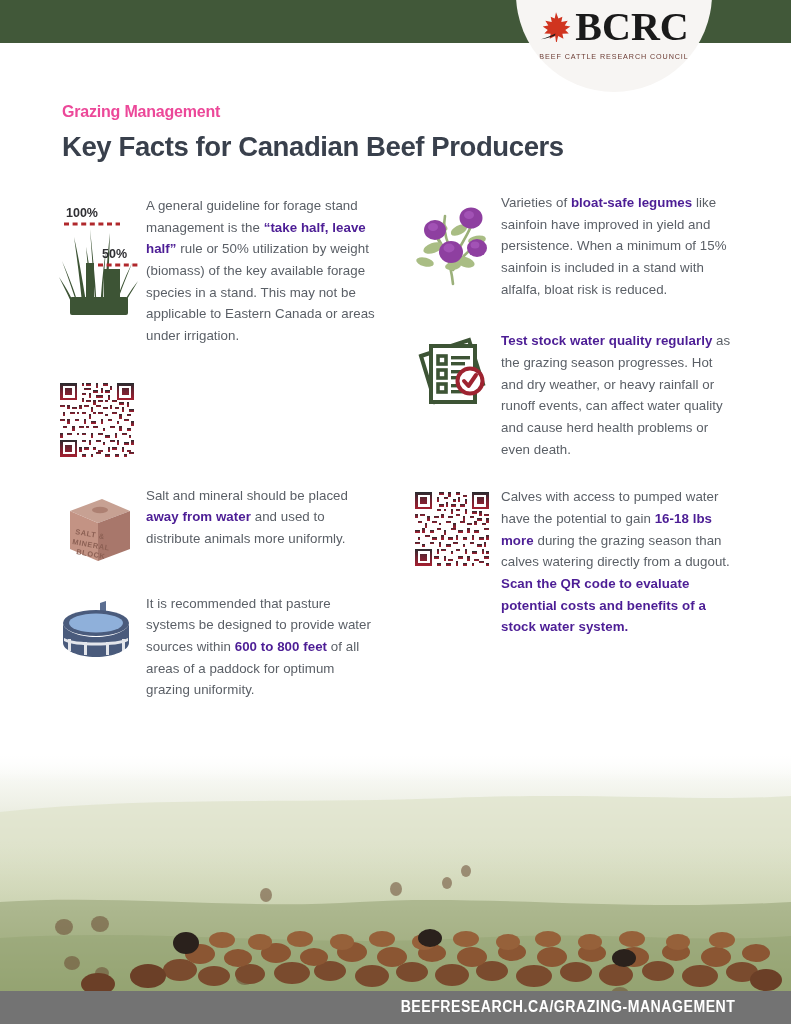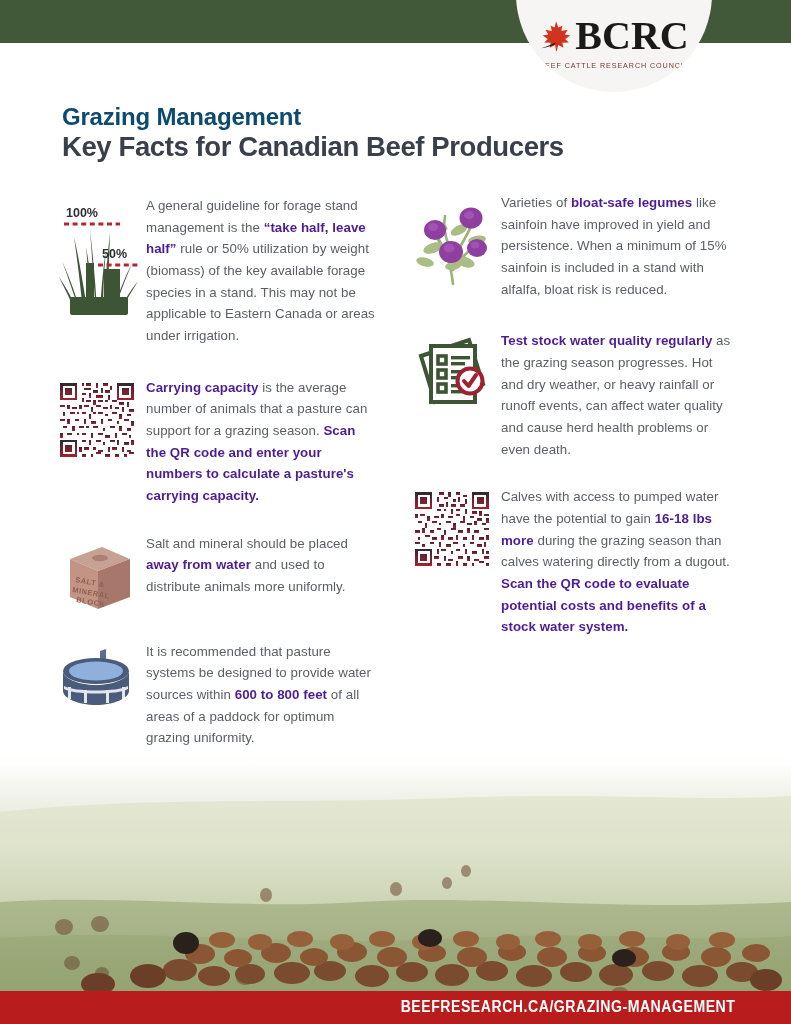--- a/index.html
+++ b/index.html
@@ -31,21 +31,21 @@
     top: -38px;
     left: 516px;
     width: 196px;
     height: 130px;
     background: #f7f5f3;
     border-radius: 0 0 98px 98px;
     overflow: hidden;
   }
   .logo-inner {
     position: absolute;
-    top: 52px;
+    top: 43px;
     left: 0;
     width: 196px;
     text-align: center;
   }
   .logo-row {
     display: flex;
     align-items: center;
     justify-content: center;
     gap: 2px;
     height: 44px;
@@ -66,23 +66,23 @@
     color: #6b3a32;
     margin-top: 3px;
     white-space: nowrap;
   }
 
   
   .kicker {
     position: absolute;
     left: 62px;
     top: 103px;
-    font-size: 24px;
+    font-size: 16px;
     font-weight: 700;
-    color: #0c4a6e;
+    color: #ec4899;
     letter-spacing: -0.2px;
   }
   .headline {
     position: absolute;
     left: 62px;
     top: 131px;
     font-size: 27.5px;
     font-weight: 700;
     color: #39404c;
     letter-spacing: -0.4px;
@@ -132,21 +132,21 @@
   }
   .photo svg { display: block; width: 791px; height: 239px; }
 
   
   .footer {
     position: absolute;
     left: 0;
     top: 991px;
     width: 791px;
     height: 33px;
-    background: #b91c1c;
+    background: #737373;
   }
   .footer-text {
     position: absolute;
     right: 56px;
     top: 7px;
     color: #ffffff;
     font-size: 16px;
     font-weight: 700;
     letter-spacing: 0.6px;
     transform: scaleX(0.88);
@@ -319,23 +319,20 @@
               <rect x="10" y="31" width="2" height="1"></rect>
             <rect x="14" y="31" width="1" height="1"></rect>
               <rect x="16" y="30" width="2" height="1"></rect>
             <rect x="20" y="31" width="2" height="1"></rect>
               <rect x="24" y="31" width="2" height="1"></rect>
             <rect x="28" y="31" width="1" height="1"></rect>
               <rect x="30" y="30" width="2" height="1"></rect>
           </g>
         </svg>
       </div>
-      <div class="fact-text">
-        <b>Carrying capacity</b><span> is the average number of animals that a pasture can support for a grazing season. </span><b>Scan the QR code and enter your numbers to calculate a pasture's carrying capacity.</b>
-      </div>
     </div>
 
     <div class="fact gap-c">
       <div class="fact-icon">
         <svg width="80" height="80" viewBox="0 0 80 80">
           <polygon points="12,22 44,10 72,22 40,34" fill="#c7a193"></polygon>
           <polygon points="12,22 40,34 40,72 12,60" fill="#c39384"></polygon>
           <polygon points="40,34 72,22 72,60 40,72" fill="#a8776b"></polygon>
           <ellipse cx="42" cy="21" rx="8" ry="3.2" fill="#ad8072"></ellipse>
           <g fill="#8c6054" font-family="Liberation Sans, sans-serif" font-size="7.4" font-weight="700" letter-spacing="0.6">

